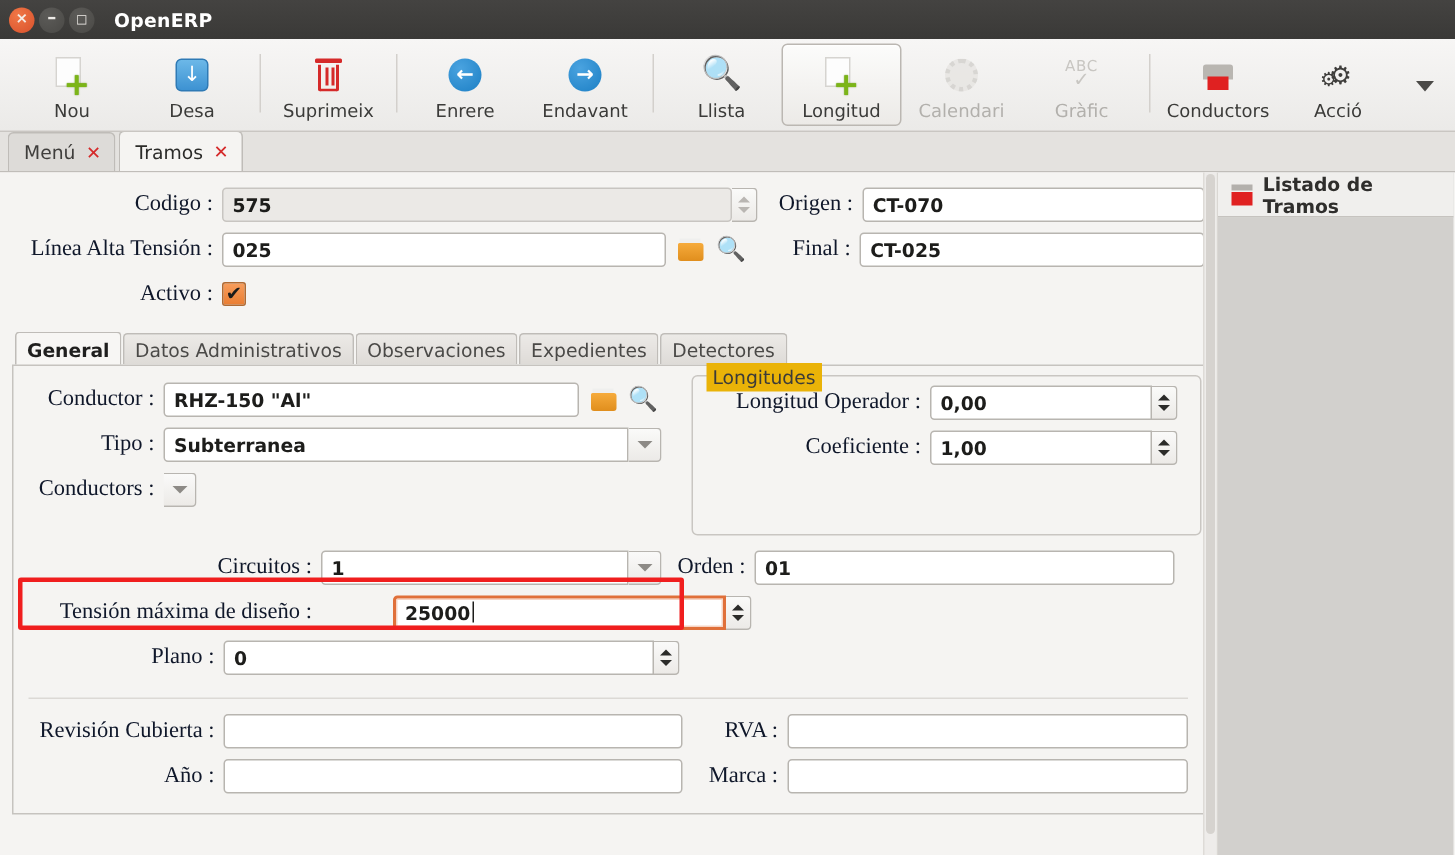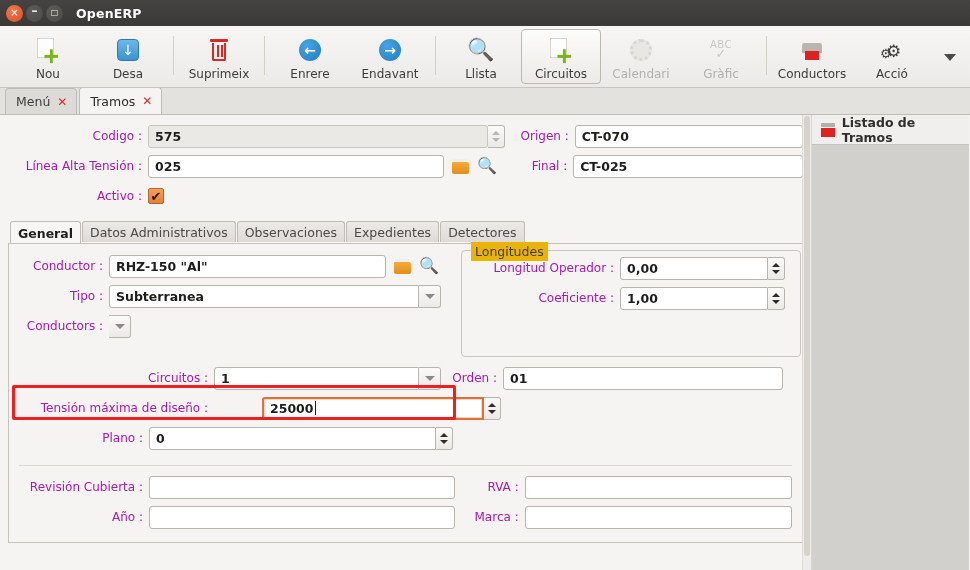--- a/index.html
+++ b/index.html
@@ -172,23 +172,23 @@
     display:flex; align-items:center; gap:7px; padding-left: 9px;
     font-size:12.5px; color:#2f2e2c; font-weight:bold;
   }
   .ic-list { width:14px;height:14px;position:relative; }
   .ic-list .t { position:absolute;top:0;left:0;width:14px;height:4px;background:#b3b0ac; }
   .ic-list .b { position:absolute;top:5px;left:0;width:14px;height:9px;background:#e02121; }
 
   
   .row { display: flex; align-items: center; height: 26px; margin-bottom: 4px; }
   .lab {
-    font-size: 12px; color: #a21caf;
+    font-size: 15px; color: #0f172a;
     text-align: right; padding-right: 6px;
-    white-space: nowrap; flex: none;
+    white-space: nowrap; flex: none; font-family: Liberation Serif, serif;
   }
   .fld {
     height: 23px;
     border: 1px solid #b8b5b0;
     background: #ffffff;
     border-radius: 3px;
     font-size: 12.5px; color: #1d1d1b;
     display: flex; align-items: center;
     padding: 0 6px;
     font-weight: 600;
@@ -229,21 +229,21 @@
   .ic-search-sm { color:#0f8f80; font-size:16px; font-weight:bold; line-height:1; }
   .chk {
     width:16px;height:16px;border:1px solid #b06a33; border-radius:2px;
     background: linear-gradient(to bottom,#f79d5c,#ea7e33);
     display:flex;align-items:center;justify-content:center;
     color:#1b1b1a; font-size:13px; font-weight:bold; line-height:1;
   }
 
   
   #notebook { margin-top: 12px; }
-  #nbtabs { display: flex; align-items: flex-start; height: 23px; padding-left: 2px; }
+  #nbtabs { display: flex; align-items: center; height: 23px; padding-left: 2px; }
   .nbtab {
     height: 21px; padding: 0 7px;
     font-size: 12.5px; color: #4a4947;
     background: linear-gradient(to bottom,#eceae7,#dedbd7);
     border: 1px solid #bfbcb8; border-bottom: none;
     border-radius: 3px 3px 0 0;
     display: flex; align-items: center;
     margin-right: 1px;
   }
   .nbtab.sel {
@@ -362,21 +362,21 @@
     <div class="lbl">Llista</div>
   </div>
 
   <div class="tbtn active">
     <div class="ico">
       <div class="ic-doc">
         <span class="pg"></span>
           <span class="plus">+</span>
       </div>
     </div>
-    <div class="lbl">Circuitos</div>
+    <div class="lbl">Longitud</div>
   </div>
 
   <div class="tbtn disabled">
     <div class="ico">
       <div class="ic-cal"></div>
     </div>
     <div class="lbl">Calendari</div>
   </div>
 
   <div class="tbtn disabled">

